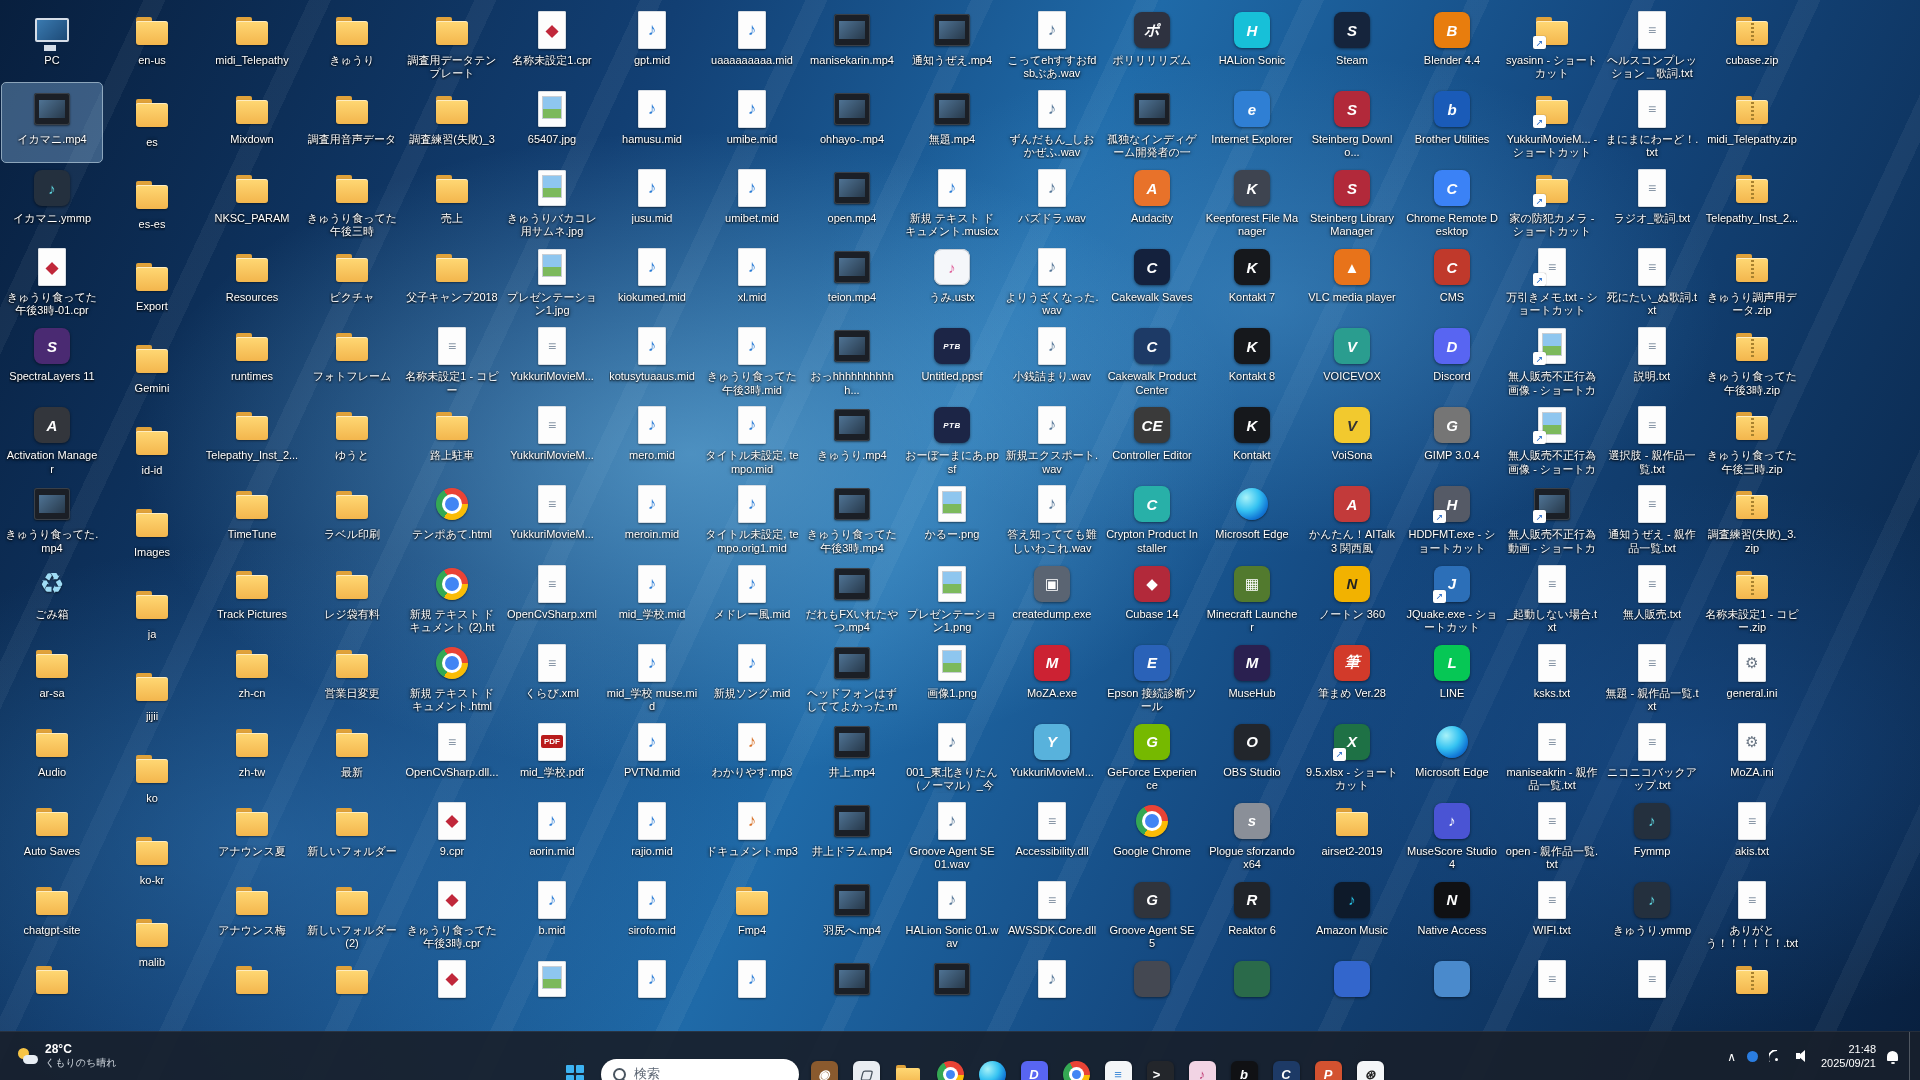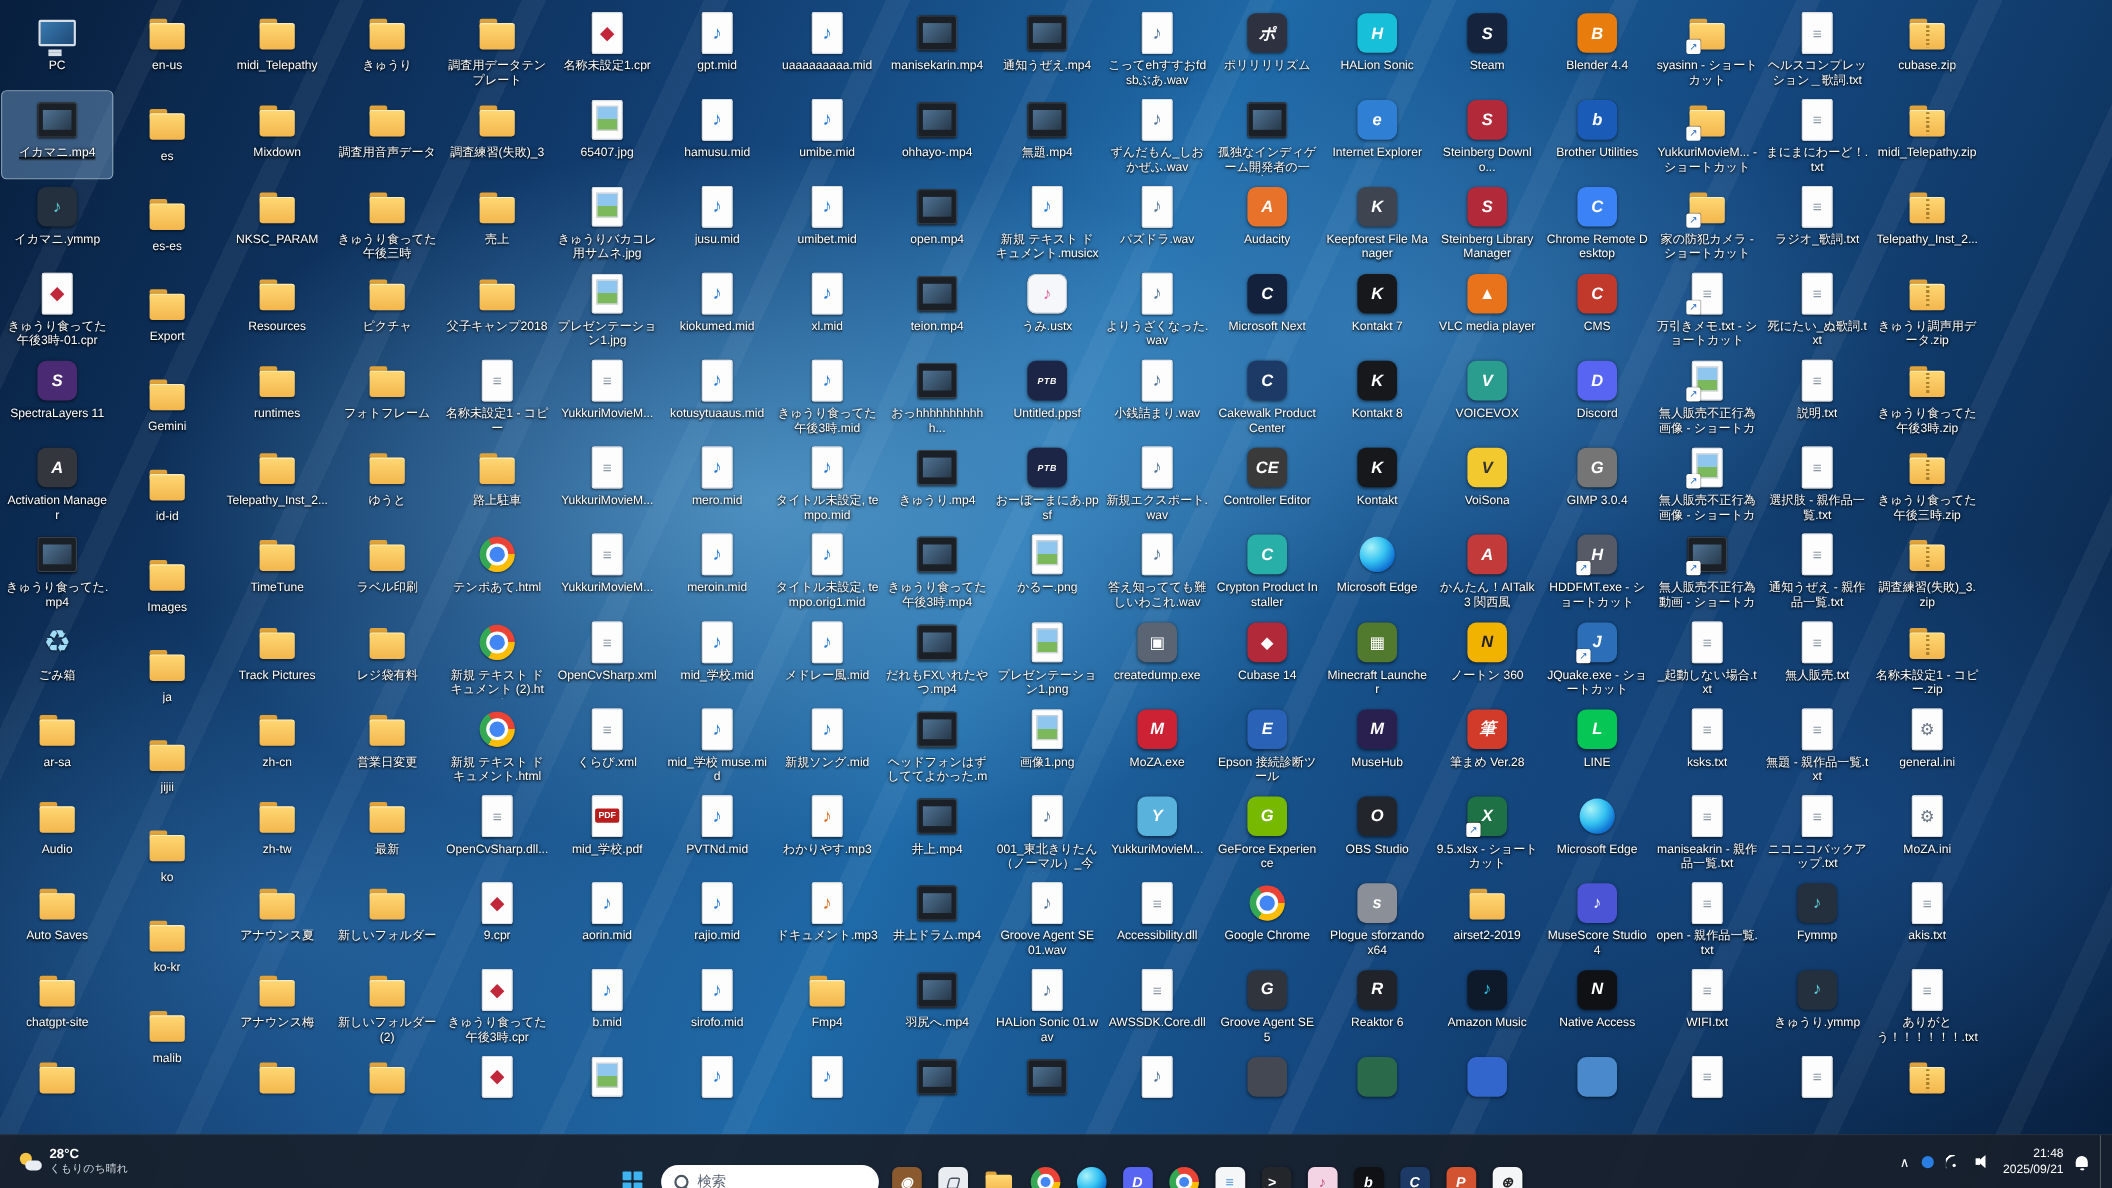--- a/index.html
+++ b/index.html
@@ -11,21 +11,21 @@
       radial-gradient(ellipse 760px 420px at 66% 28%, rgba(90,170,225,.38), transparent 60%),
       radial-gradient(ellipse 820px 500px at 14% 78%, rgba(60,140,205,.40), transparent 60%),
       radial-gradient(ellipse 700px 420px at 88% 70%, rgba(30,90,160,.45), transparent 65%),
       repeating-linear-gradient(115deg, transparent 0 130px, rgba(255,255,255,.05) 130px 150px),
       linear-gradient(115deg,#081f3e 0%,#123f73 28%,#1f6aa8 48%,#14477e 68%,#081f3e 100%);
   }
   
   #desktop{position:absolute;left:0;top:0;right:0;bottom:48px;display:flex;padding:4px 0 0 2px;overflow:hidden;}
   .col{display:flex;flex-direction:column;width:100px;flex:0 0 100px;}
   .cell{width:100px;height:82px;display:flex;flex-direction:column;align-items:center;padding-top:5px;box-sizing:border-box;border-radius:4px;cursor:default;}
-  .cell.sel{background:rgba(140,185,225,.38);outline:1px solid rgba(210,235,250,.65);text-decoration:underline;}
+  .cell.sel{background:rgba(140,185,225,.38);outline:1px solid rgba(210,235,250,.65);}
   .lbl{margin-top:3px;font-size:11px;line-height:1.2;color:#fff;text-align:center;
        text-shadow:0 1px 2px #000,0 0 4px rgba(0,0,0,.85);max-width:94px;max-height:27px;overflow:hidden;word-break:break-all;}
   .ic{width:42px;height:42px;position:relative;display:flex;align-items:center;justify-content:center;flex:0 0 auto;}
   
   .folder::before,.zip::before{content:"";position:absolute;left:5px;top:8px;width:16px;height:9px;background:#e0a23a;border-radius:2px 2px 0 0;}
   .folder::after,.zip::after{content:"";position:absolute;left:5px;top:12px;right:5px;bottom:6px;
       background:linear-gradient(180deg,#ffd874,#f3b64d);border-radius:2px 3px 3px 3px;
       box-shadow:inset 0 1px 0 rgba(255,255,255,.55),0 1px 2px rgba(0,0,0,.4);}
   .zip .zp{position:absolute;z-index:2;left:50%;top:14px;bottom:8px;width:3px;margin-left:-1px;
       background:repeating-linear-gradient(180deg,#a8812e 0 2px,transparent 2px 4px);}
@@ -921,21 +921,21 @@
           </i>
         </div>
         <div class="lbl">Audacity</div>
       </div>
       <div class="cell" title="Cakewalk Next">
         <div class="ic app">
           <i class="tile" style="background: rgb(20, 33, 61);">
             <span class="g">C</span>
           </i>
         </div>
-        <div class="lbl">Microsoft Next</div>
+        <div class="lbl">Cakewalk Saves</div>
       </div>
       <div class="cell" title="Cakewalk Product Center">
         <div class="ic app">
           <i class="tile" style="background: rgb(29, 58, 102);">
             <span class="g">C</span>
           </i>
         </div>
         <div class="lbl">Cakewalk Product Center</div>
       </div>
       <div class="cell" title="Controller Editor">

